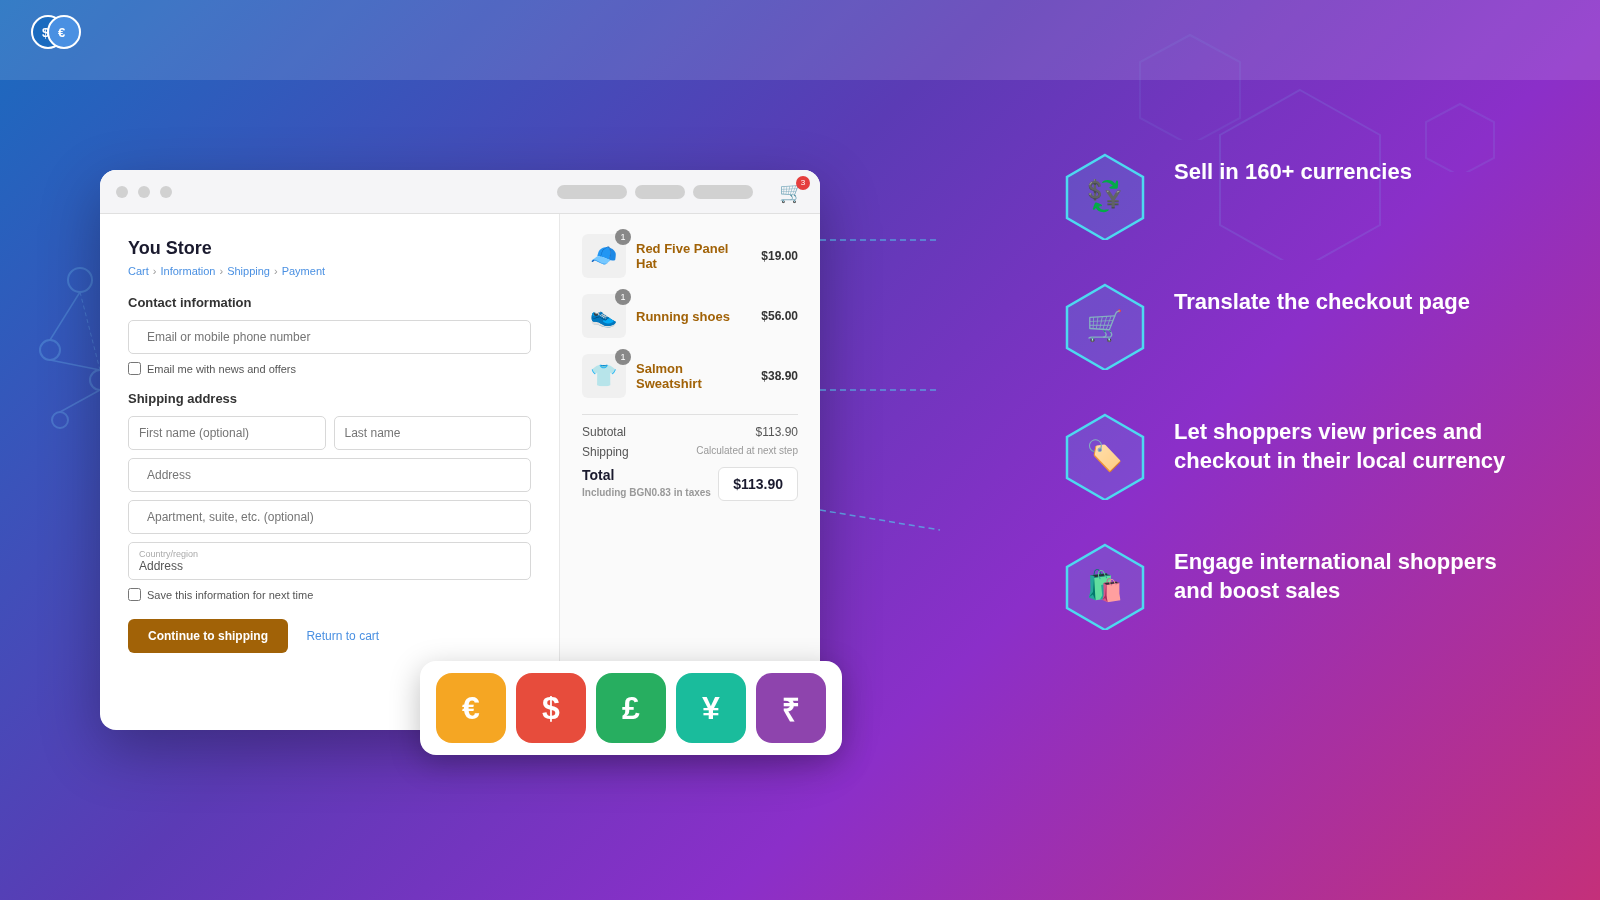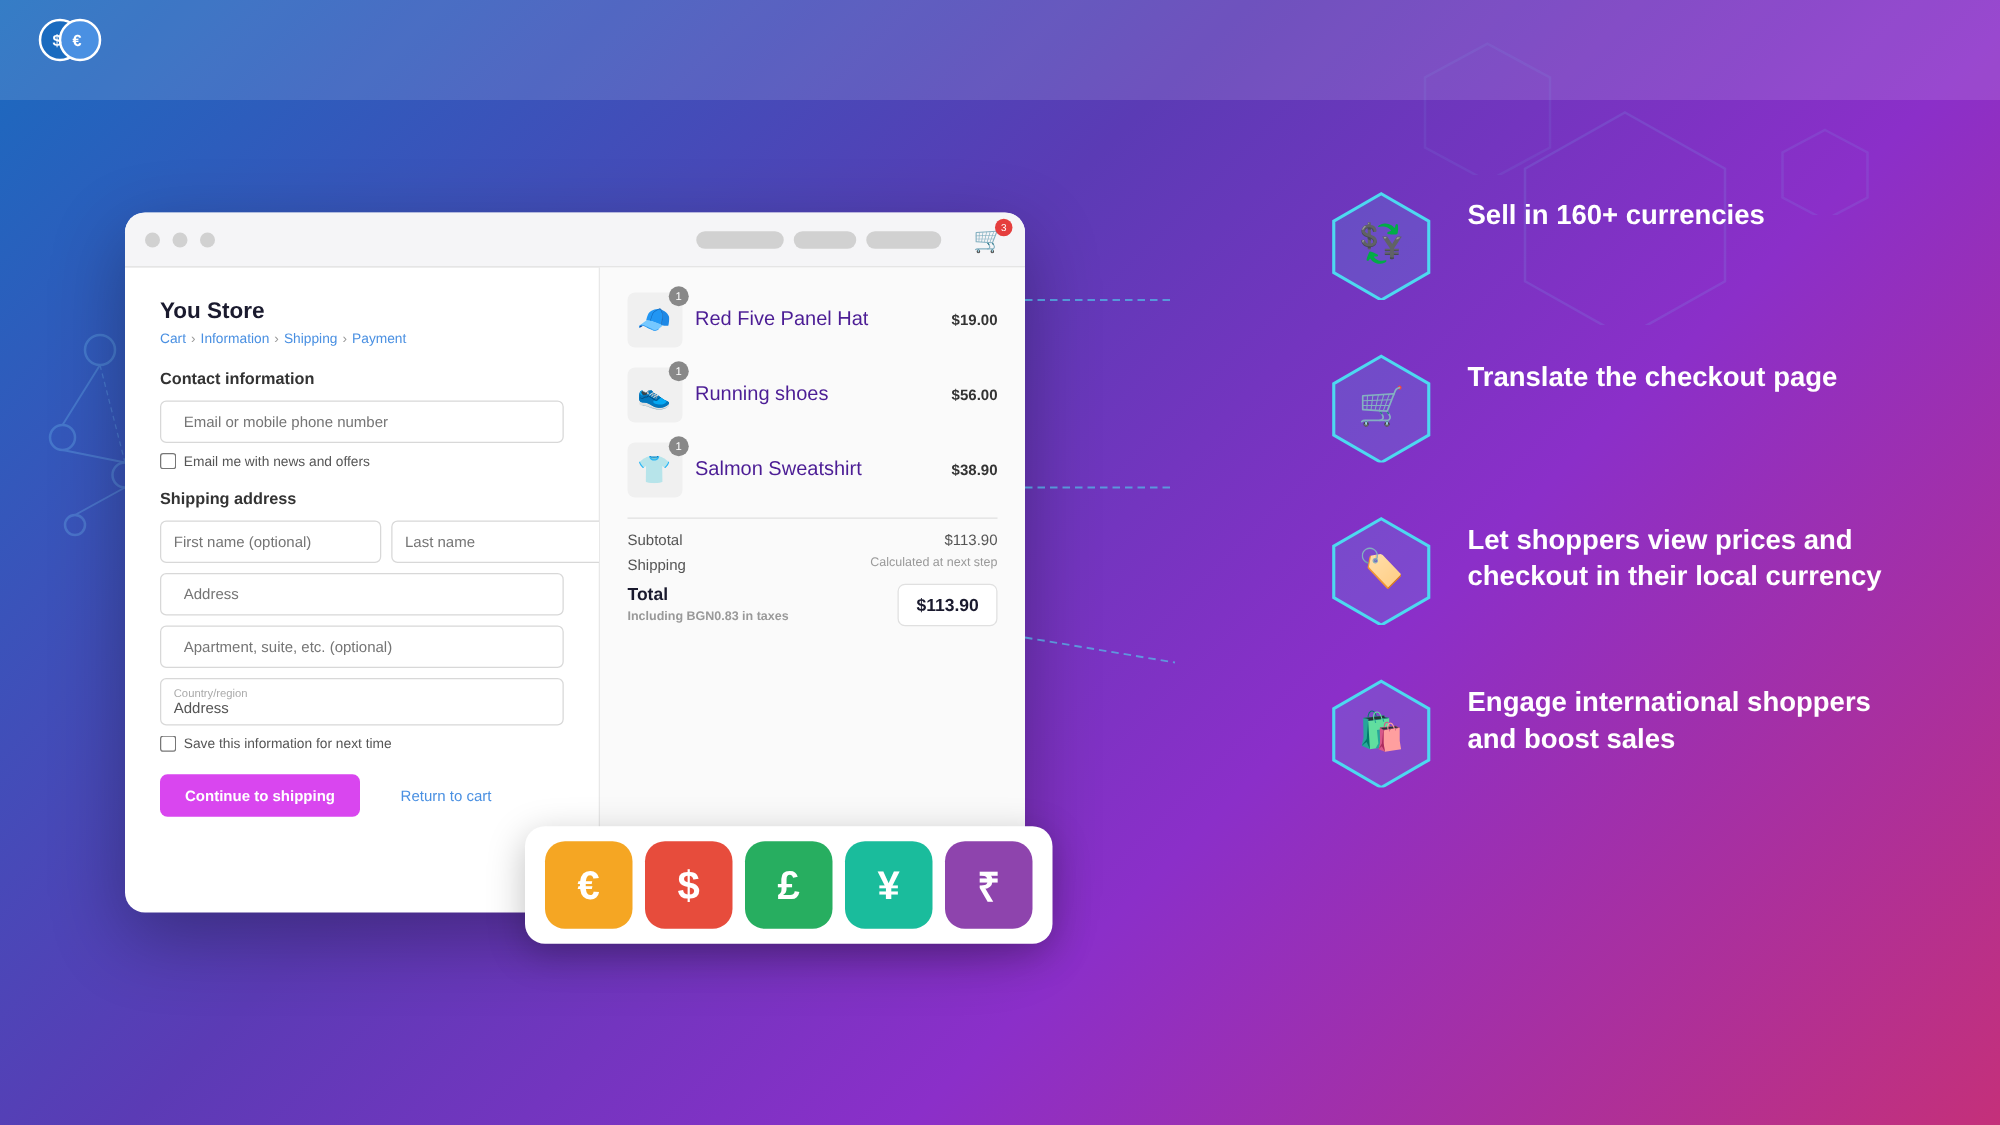--- a/index.html
+++ b/index.html
@@ -96,21 +96,21 @@
       display: flex; align-items: center; justify-content: center;
     }
 
     .window-content {
       display: flex;
       height: calc(100% - 44px);
     }
 
     
     .checkout-form {
-      width: 380px;
+      width: 460px;
       padding: 24px 28px;
       border-right: 1px solid #e8e8e8;
       overflow-y: auto;
     }
     .store-name {
       font-size: 18px;
       font-weight: 700;
       color: #1a1a2e;
       margin-bottom: 6px;
     }
@@ -181,29 +181,29 @@
     }
     .checkbox-save {
       display: flex;
       align-items: center;
       gap: 6px;
       margin-bottom: 18px;
     }
     .checkbox-save input { width: 13px; height: 13px; }
     .checkbox-save label { font-size: 11px; color: #555; }
     .btn-primary {
-      background: #d946ef;
+      background: #a16207;
       color: white;
       border: none;
       border-radius: 6px;
       padding: 10px 20px;
       font-size: 12px;
       font-weight: 600;
       cursor: pointer;
-      margin-right: 28px;
+      margin-right: 14px;
     }
     .btn-link {
       background: none;
       border: none;
       color: #4a90e2;
       font-size: 12px;
       cursor: pointer;
     }
 
     
@@ -232,22 +232,23 @@
       top: -5px; right: -5px;
       width: 16px; height: 16px;
       background: #888;
       border-radius: 50%;
       font-size: 9px;
       color: white;
       display: flex; align-items: center; justify-content: center;
     }
     .item-name {
       flex: 1;
-      font-size: 16px;
-      color: #4c1d95;
+      font-size: 13px;
+      color: #a16207;
+      font-weight: bold;
     }
     .item-price {
       font-size: 12px;
       color: #333;
       font-weight: 700;
     }
     .order-divider {
       border: none;
       border-top: 1px solid #e0e0e0;
       margin: 10px 0;

